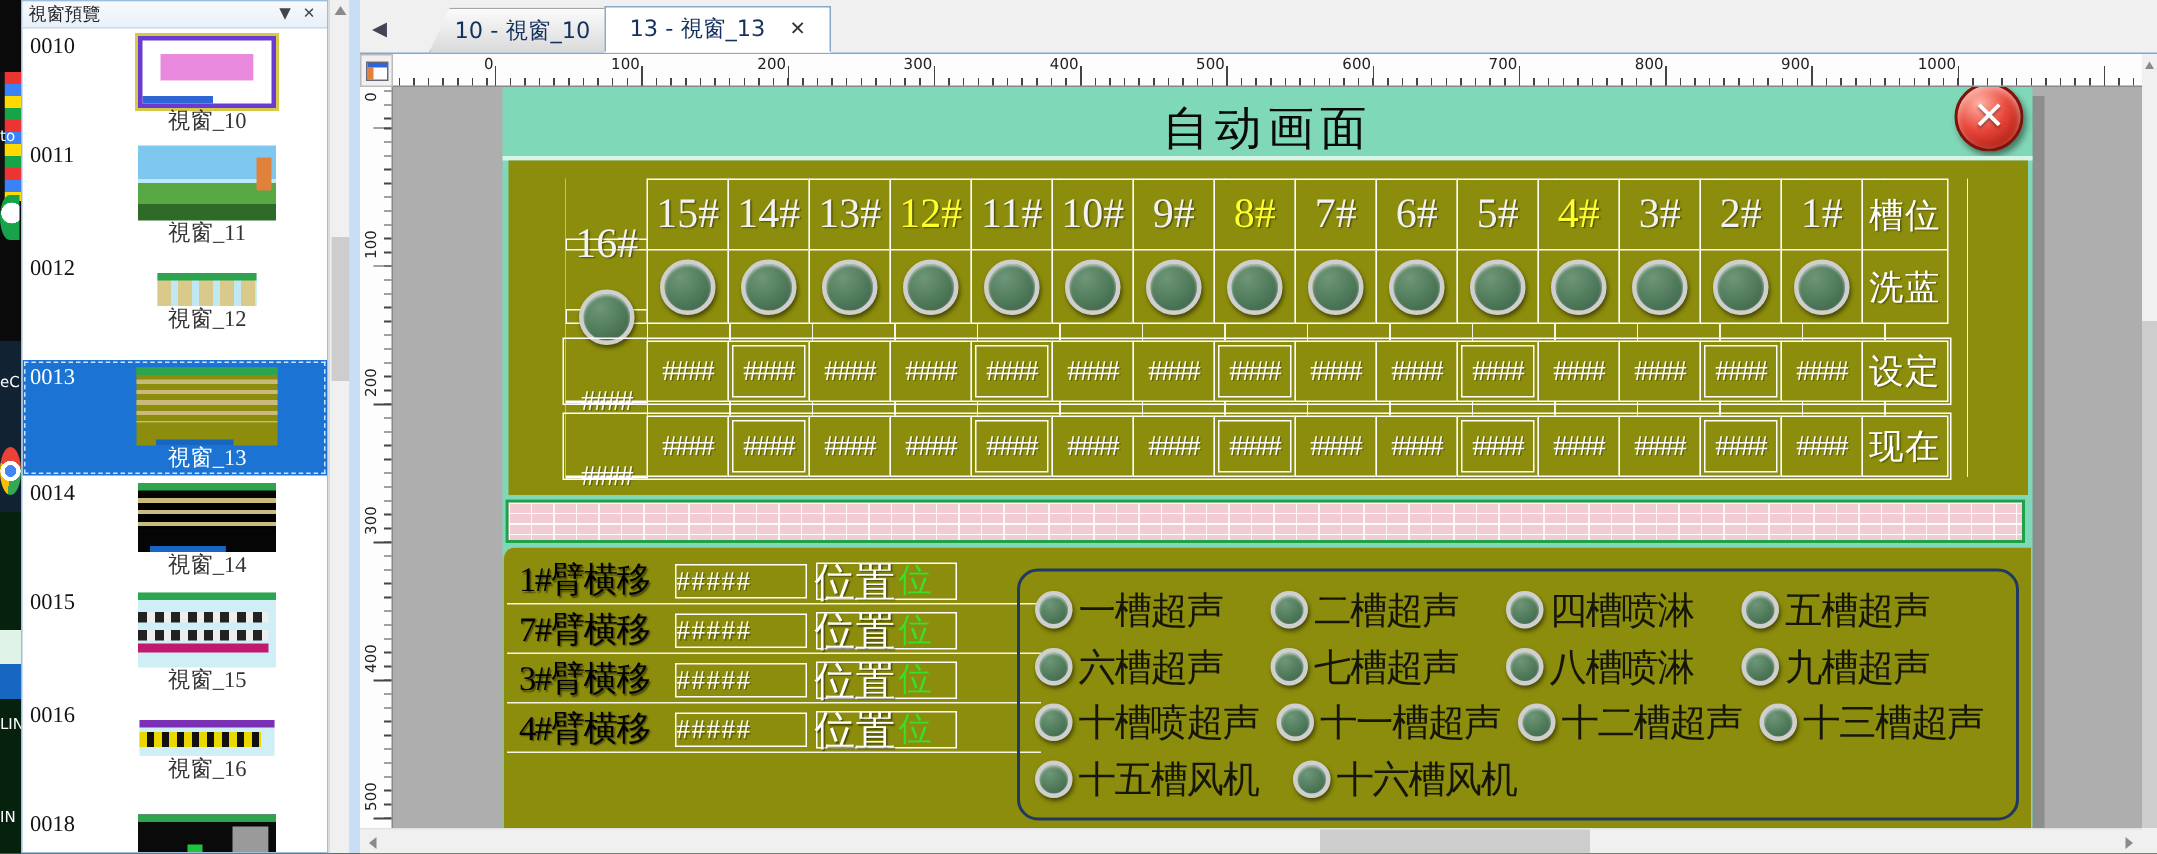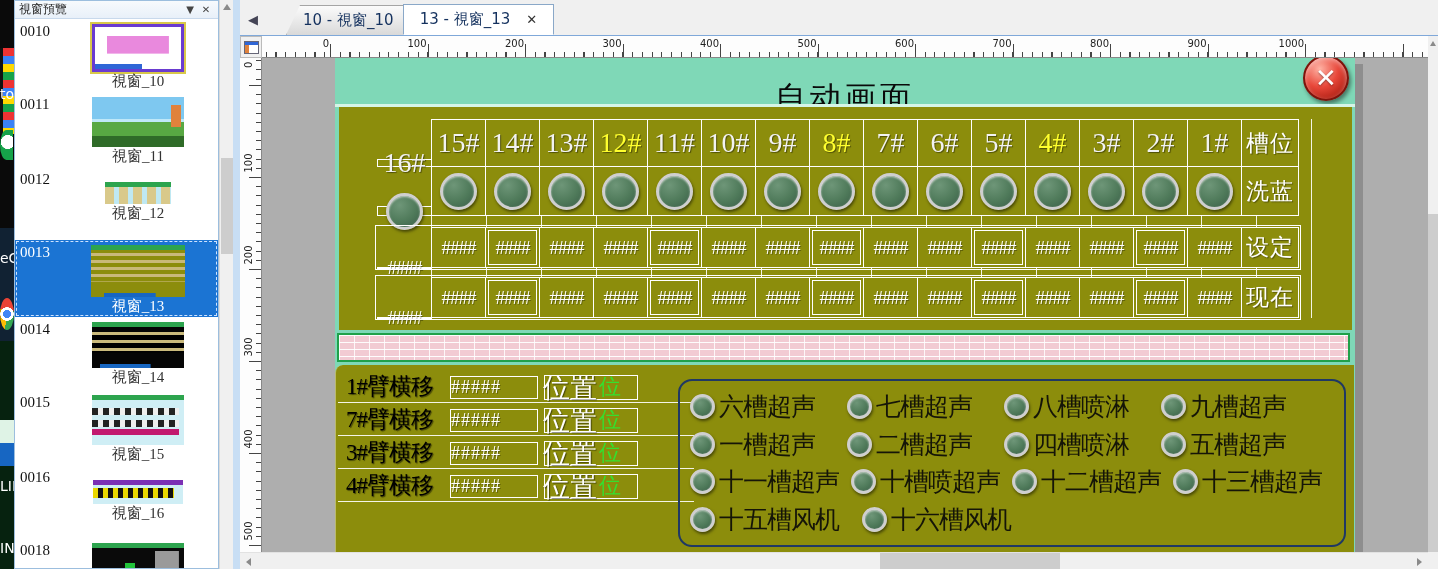--- a/index.html
+++ b/index.html
@@ -4,21 +4,21 @@
 <style>
   html,body{margin:0;padding:0;background:#000;overflow:hidden;}
   body{font-family:"DejaVu Sans",sans-serif;}
   .serif{font-family:"Liberation Serif","DejaVu Serif",serif;}
   #screen{position:relative;width:1438px;height:569px;background:#d4d0c8;overflow:hidden;}
 
   
   #desktop-strip{position:absolute;left:0;top:0;width:14px;height:569px;background:linear-gradient(#0a0a0a 0 40%,#123 40% 60%,#06220f 60%);overflow:hidden;}
   .dt-icon{position:absolute;left:0;width:14px;}
   #dt-film{top:48px;height:86px;background:repeating-linear-gradient(#e33 0 8px,#3b82f6 8px 16px,#ffd900 16px 24px,#16a34a 24px 32px);border-left:3px solid #111;}
-  .dt-label{position:absolute;left:0;color:#fff;font-size:14px;width:14px;overflow:hidden;}
+  .dt-label{position:absolute;left:0;color:#fff;font-size:10px;width:14px;overflow:hidden;}
   #dt-green{top:130px;width:13px;height:30px;border-radius:50% 0 0 50%;background:radial-gradient(circle at 60% 40%,#fff 0 35%,#16a34a 36%);}
   #dt-chrome{top:298px;width:14px;height:32px;border-radius:50%;background:radial-gradient(circle at 50% 50%,#4285f4 0 22%,#fff 23% 38%,transparent 39%),conic-gradient(from -50deg,#ea4335 0 33%,#34a853 33% 66%,#fbbc05 66%);}
   #dt-blue{top:420px;width:14px;height:46px;background:linear-gradient(#dff3e6 0 50%,#1766c2 50%);}
 
   
   #sidebar{position:absolute;left:14px;top:0;width:205px;height:569px;background:#fff;border:1px solid #9cbede;box-sizing:border-box;overflow:hidden;}
   #sb-header{height:17px;background:linear-gradient(#f7fafd,#e8f0f9);border-bottom:1px solid #c8d9ec;display:flex;align-items:center;padding:0 4px;}
   #sb-title{font-size:12px;color:#222;flex:1;}
   .sb-hbtn{width:16px;text-align:center;font-size:10px;color:#444;cursor:default;}
   #sb-list{position:relative;}
@@ -93,21 +93,21 @@
   #vscroll{position:absolute;left:1188px;top:36px;width:10px;height:533px;background:#f0f0f0;}
   #vscroll-up{position:absolute;top:5px;left:2px;width:0;height:0;border-left:3px solid transparent;border-right:3px solid transparent;border-bottom:5px solid #8a8a8a;}
   #vscroll-thumb{position:absolute;left:0;top:178px;width:10px;height:338px;background:#cdcdcd;}
   #hscroll{position:absolute;left:0;top:552px;width:1188px;height:17px;background:#f0f0f0;border-top:1px solid #e2e2e2;box-sizing:border-box;}
   #hscroll-left{position:absolute;left:6px;top:5px;width:0;height:0;border-top:4px solid transparent;border-bottom:4px solid transparent;border-right:5px solid #8a8a8a;}
   #hscroll-right{position:absolute;right:6px;top:5px;width:0;height:0;border-top:4px solid transparent;border-bottom:4px solid transparent;border-left:5px solid #8a8a8a;}
   #hscroll-thumb{position:absolute;left:640px;top:0;width:180px;height:16px;background:#cdcdcd;}
 
   
   #page{position:absolute;left:73px;top:0;width:1020px;height:494px;background:#7fd8b7;box-shadow:8px 6px 0 #8e8e8e;}
-  #page-titlebar{position:absolute;left:0;top:12px;width:100%;height:56px;display:flex;align-items:center;justify-content:center;}
+  #page-titlebar{position:absolute;left:0;top:0;width:100%;height:56px;display:flex;align-items:center;justify-content:center;}
   #page-title{font-size:31px;color:#0a0a0a;letter-spacing:4px;}
   #page-close{position:absolute;right:6px;top:-3px;width:46px;height:46px;border-radius:50%;background:radial-gradient(circle at 35% 28%,#ffb3a5,#e8473a 45%,#a81b0f 85%);border:2px solid #7d140c;box-sizing:border-box;box-shadow:2px 3px 4px rgba(0,0,0,.45),inset 0 2px 5px rgba(255,255,255,.55);display:flex;align-items:center;justify-content:center;}
   #page-close span{color:#fff;font-size:26px;font-weight:bold;text-shadow:0 1px 2px rgba(0,0,0,.4);}
   #titleline{position:absolute;left:0;top:46px;width:100%;height:3px;background:#d6f5e7;}
   #olive-top{position:absolute;left:4px;top:49px;width:1013px;height:223px;background:#8c8d0c;}
   #slot-table{position:absolute;left:38px;top:12px;width:939px;height:199px;background:repeating-linear-gradient(to right,transparent 0 54px,rgba(255,255,255,.9) 54px 55px);}
   .srow{position:absolute;left:0;display:flex;}
   #row-head{top:0;height:48px;}
   #row-lamp{top:47px;height:50px;}
   #row-set{top:108px;height:41px;}
@@ -539,64 +539,64 @@
                 <div class="arm-valbox">
                   <span class="serif">#####</span>
                 </div>
                 <div class="arm-pos">
                   <span class="pos-text serif">位置</span>
                   <span class="pos-tag serif">位</span>
                 </div>
               </div>
             </div>
           <div id="ind-panel">
+              <div class="ind-row ir0">
+                <div class="ind-item">
+                  <span class="lamp small"></span>
+                  <span class="ind-label serif">一槽超声</span>
+                </div>
+                <div class="ind-item">
+                  <span class="lamp small"></span>
+                  <span class="ind-label serif">二槽超声</span>
+                </div>
+                <div class="ind-item">
+                  <span class="lamp small"></span>
+                  <span class="ind-label serif">四槽喷淋</span>
+                </div>
+                <div class="ind-item">
+                  <span class="lamp small"></span>
+                  <span class="ind-label serif">五槽超声</span>
+                </div>
+              </div>
               <div class="ind-row ir1">
                 <div class="ind-item">
                   <span class="lamp small"></span>
                   <span class="ind-label serif">六槽超声</span>
                 </div>
                 <div class="ind-item">
                   <span class="lamp small"></span>
                   <span class="ind-label serif">七槽超声</span>
                 </div>
                 <div class="ind-item">
                   <span class="lamp small"></span>
                   <span class="ind-label serif">八槽喷淋</span>
                 </div>
                 <div class="ind-item">
                   <span class="lamp small"></span>
                   <span class="ind-label serif">九槽超声</span>
                 </div>
               </div>
-              <div class="ind-row ir0">
-                <div class="ind-item">
-                  <span class="lamp small"></span>
-                  <span class="ind-label serif">一槽超声</span>
-                </div>
-                <div class="ind-item">
-                  <span class="lamp small"></span>
-                  <span class="ind-label serif">二槽超声</span>
-                </div>
-                <div class="ind-item">
-                  <span class="lamp small"></span>
-                  <span class="ind-label serif">四槽喷淋</span>
-                </div>
-                <div class="ind-item">
-                  <span class="lamp small"></span>
-                  <span class="ind-label serif">五槽超声</span>
-                </div>
-              </div>
               <div class="ind-row ir2">
                 <div class="ind-item">
                   <span class="lamp small"></span>
+                  <span class="ind-label serif">十槽喷超声</span>
+                </div>
+                <div class="ind-item">
+                  <span class="lamp small"></span>
                   <span class="ind-label serif">十一槽超声</span>
-                </div>
-                <div class="ind-item">
-                  <span class="lamp small"></span>
-                  <span class="ind-label serif">十槽喷超声</span>
                 </div>
                 <div class="ind-item">
                   <span class="lamp small"></span>
                   <span class="ind-label serif">十二槽超声</span>
                 </div>
                 <div class="ind-item">
                   <span class="lamp small"></span>
                   <span class="ind-label serif">十三槽超声</span>
                 </div>
               </div>

